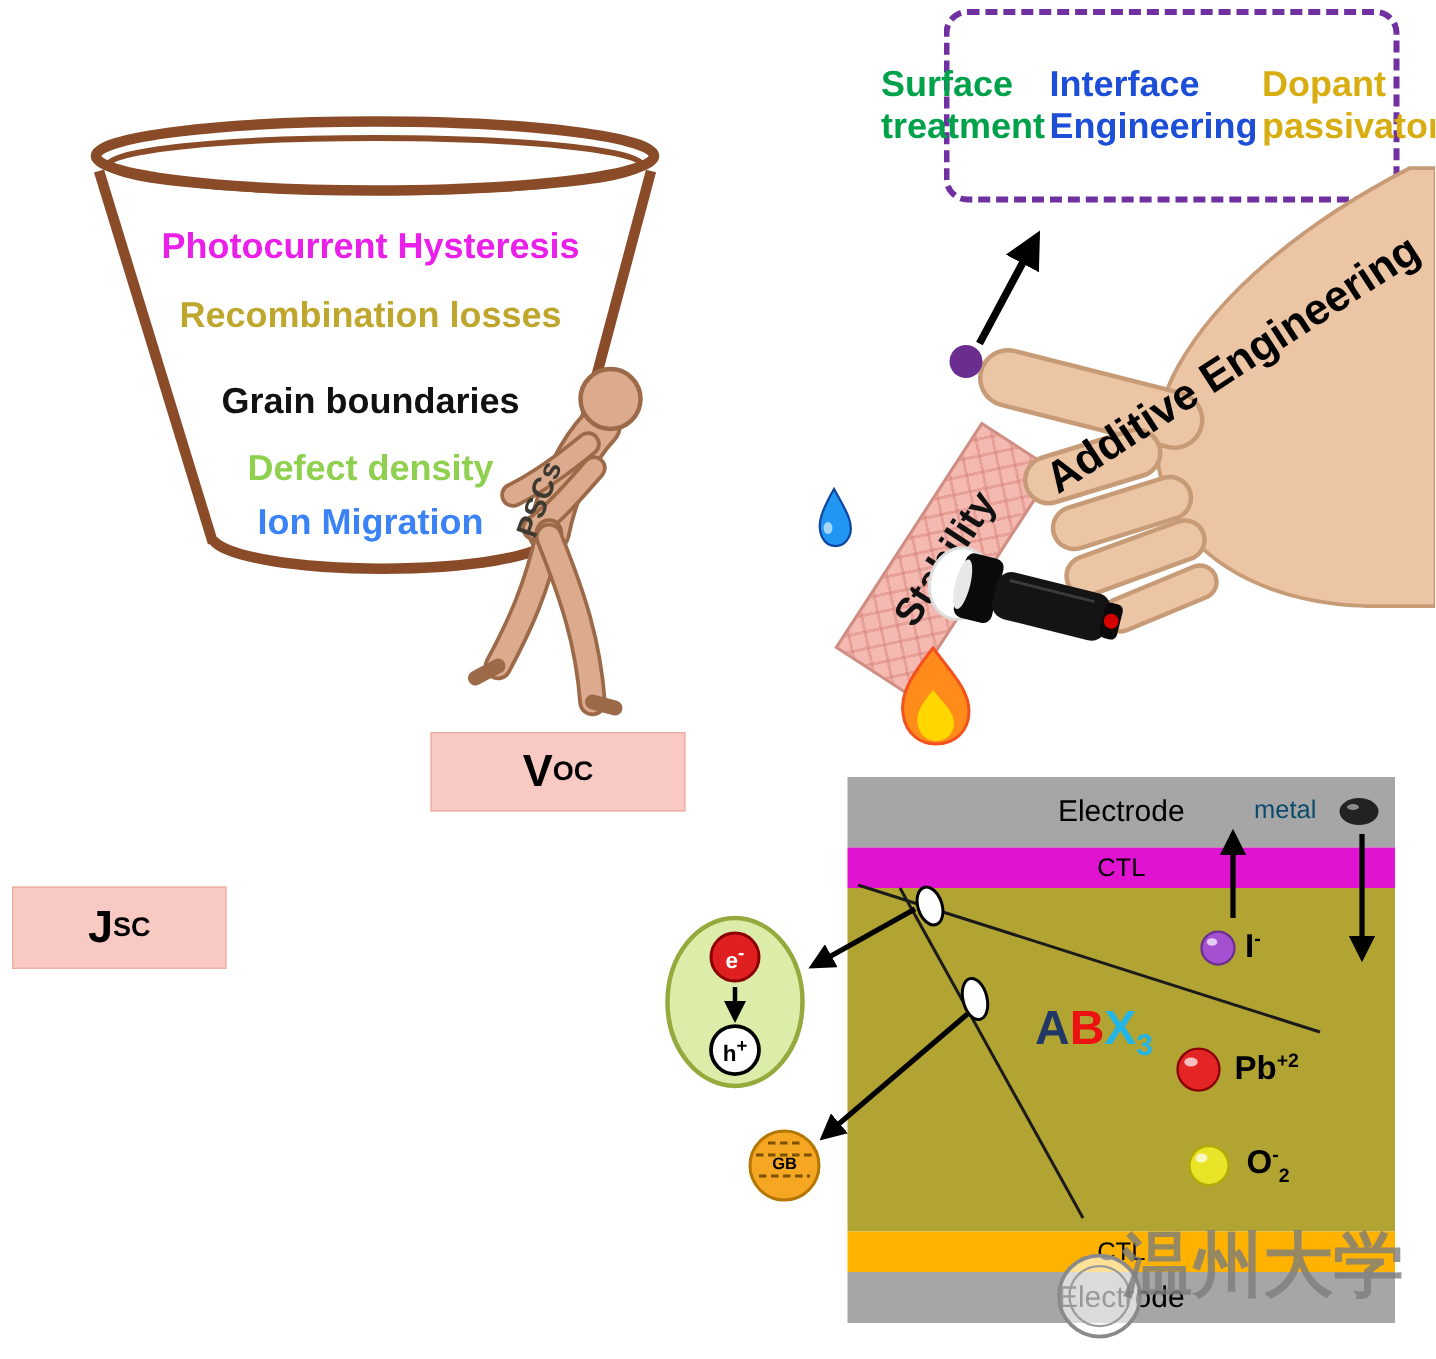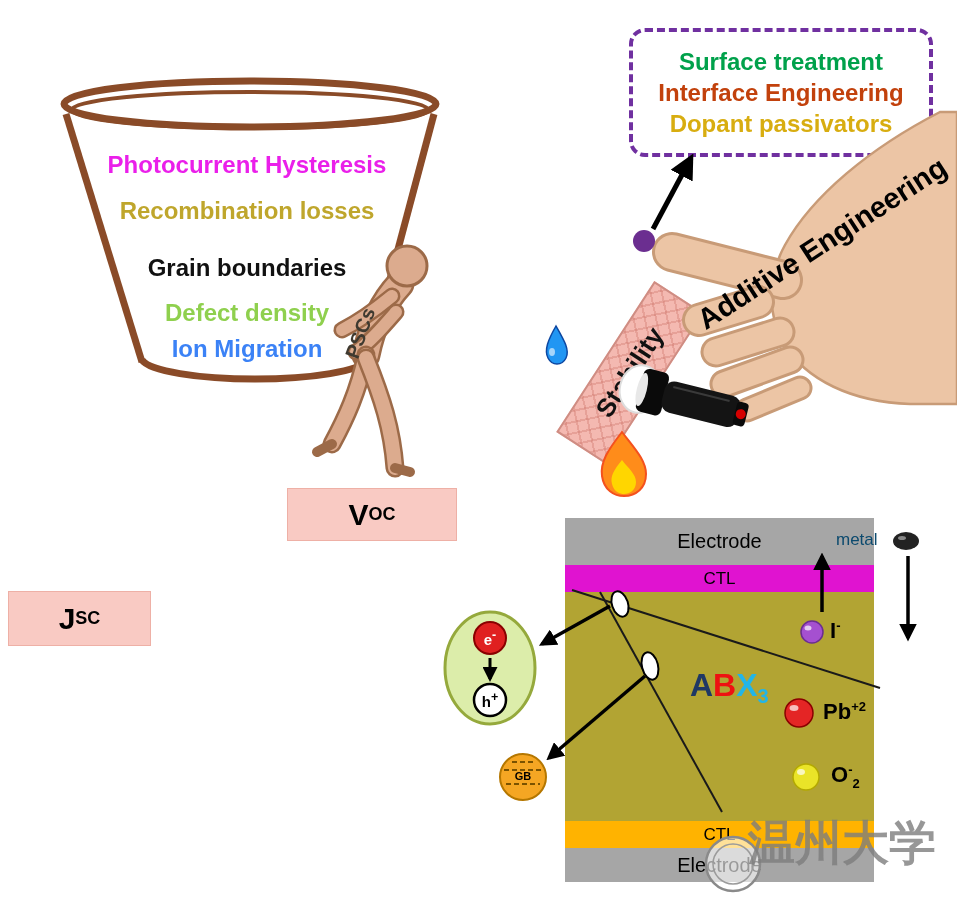--- a/index.html
+++ b/index.html
@@ -18,41 +18,41 @@
   .stair{position:absolute;z-index:1;background:#f9cac3;border:1px solid #eeb0a6;
          display:flex;align-items:center;justify-content:center;
          font-weight:bold;font-size:30px;color:#000;}
   .stair sub{font-size:18px;}
   #stair-jsc{left:8px;top:591px;width:141px;height:53px}
   #stair-ff{left:149px;top:539px;width:165px;height:52px}
   #stair-voc{left:287px;top:488px;width:168px;height:51px}
   #stair-pce{left:425px;top:441px;width:143px;height:48px}
 
   
-  .solutions{position:absolute;z-index:1;left:629px;top:28px;width:296px;height:121px;
+  .solutions{position:absolute;z-index:1;left:629px;top:6px;width:296px;height:121px;
              border:4px dashed #7030a0;border-radius:16px;background:#fff;
-             display:flex;flex-direction:column;align-items:center;justify-content:center;
+             display:flex;flex-direction:row;align-items:center;justify-content:center;
              gap:3px;font-weight:bold;font-size:24px;text-align:left;}
-  .s-grn{color:#00a14b}.s-red{color:#c2410c}.s-yel{color:#d8ad10}
+  .s-grn{color:#00a14b}.s-red{color:#1d4ed8}.s-yel{color:#d8ad10}
 
   
   .pscs{left:328px;top:322px;width:64px;text-align:center;font-weight:bold;font-size:20px;
         color:#3f3a30;transform:rotate(-70deg);}
   .stability{position:absolute;z-index:1;left:540px;top:343px;width:176px;height:55px;
      transform:rotate(-57deg);display:flex;align-items:center;justify-content:center;
      font-weight:bold;font-size:26px;color:#111;border:2px solid #cf8d83;
      background:
        repeating-linear-gradient(45deg, rgba(205,115,104,.35) 0 2px, transparent 2px 11px),
        repeating-linear-gradient(-45deg, rgba(205,115,104,.35) 0 2px, transparent 2px 11px),
        #f4b9b1;}
   .additive{left:655px;top:228px;width:335px;text-align:center;font-weight:bold;
             font-size:29px;color:#000;transform:rotate(-33deg);}
 
   
-  .devbar{position:absolute;z-index:1;left:565px;width:309px;display:flex;
+  .devbar{position:absolute;z-index:1;left:565px;width:365px;display:flex;
           align-items:center;justify-content:center;color:#000;}
   #dev-electrode-top{top:518px;height:47px;background:#a6a6a6;font-size:20px;}
   #dev-ctl-top{top:565px;height:27px;background:#e013d0;font-size:17px;}
   #dev-absorber{top:592px;height:229px;background:#b2a433;}
   #dev-ctl-bottom{top:821px;height:27px;background:#ffb300;font-size:17px;}
   #dev-electrode-bottom{top:848px;height:34px;background:#a6a6a6;font-size:20px;}
 
   .metal-lbl{left:836px;top:531px;font-size:17px;color:#0c4a6e;}
   .formula{left:690px;top:668px;font-weight:bold;font-size:32px;}
   .f-a{color:#1f3864}.f-b{color:#ee1111}.f-x{color:#22b5e8}

